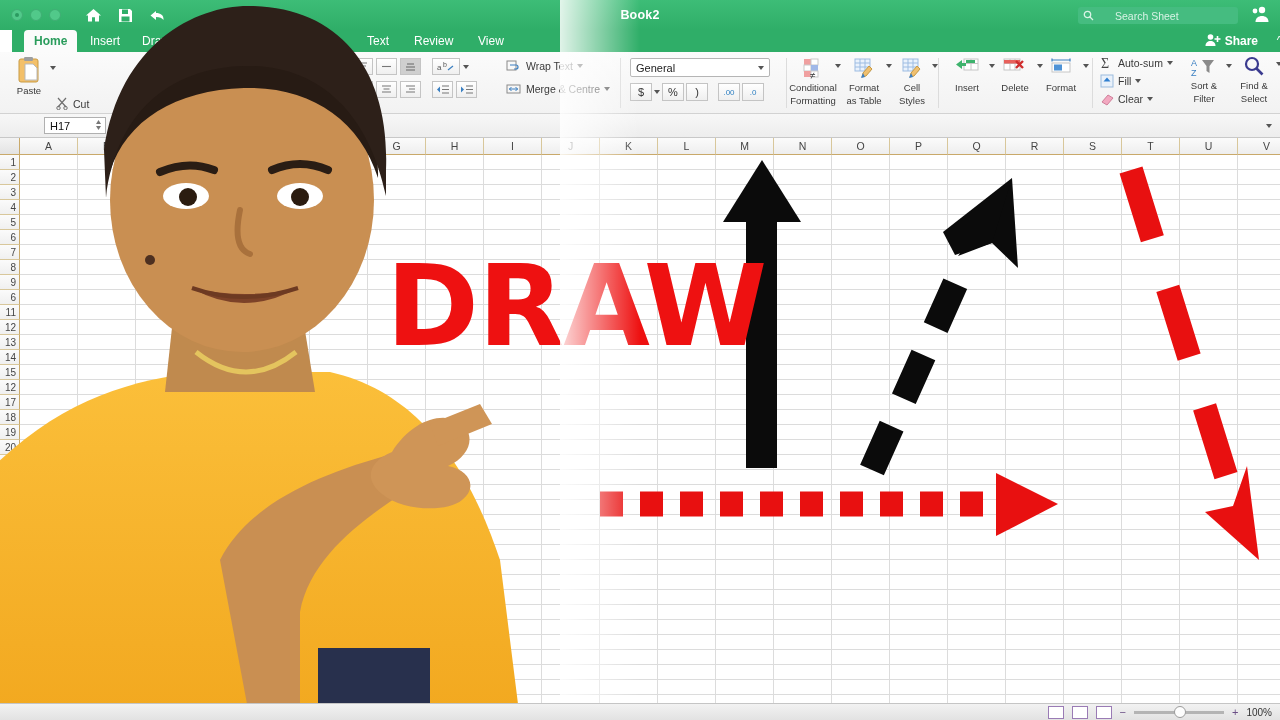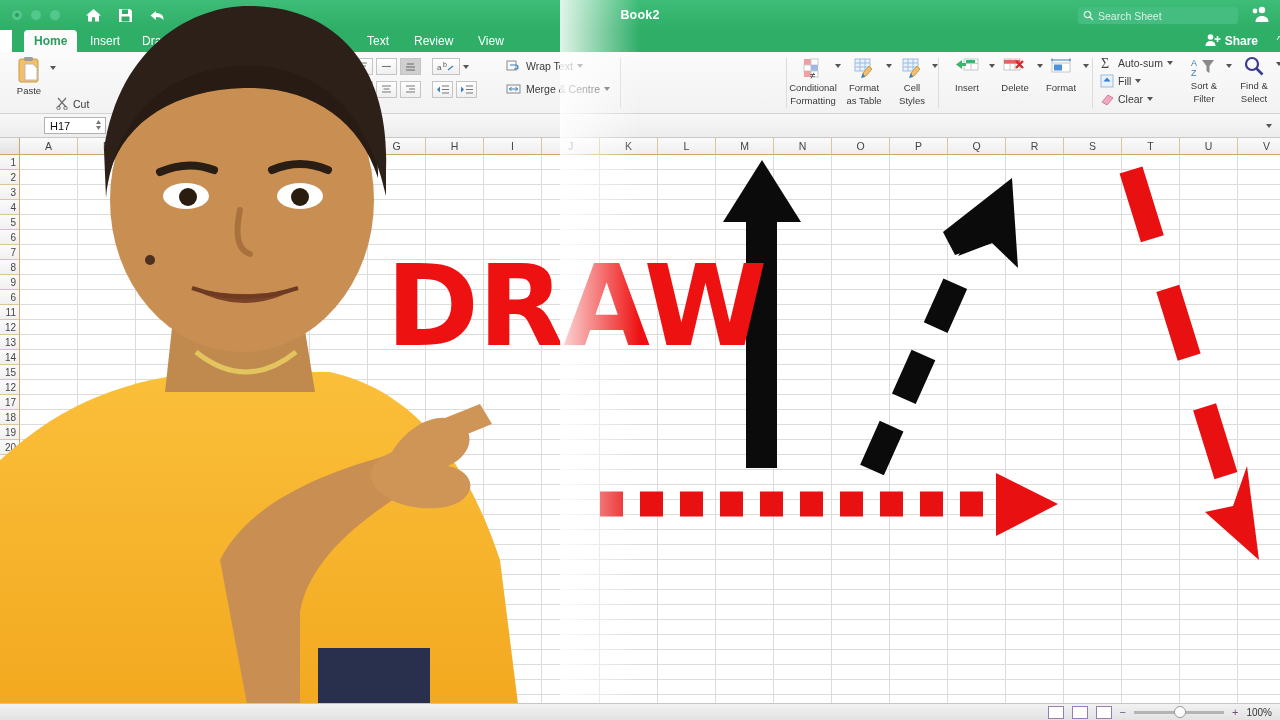--- a/index.html
+++ b/index.html
@@ -23,21 +23,21 @@
   .tl i { width: 4px; height: 4px; border-radius: 50%; background: #2b9a60; display: block; }
   .qat { display: flex; gap: 16px; margin-left: 24px; align-items: center; }
   .qat svg { display: block; }
   .win-title {
     position: absolute; left: 0; right: 0; text-align: center;
     color: #ffffff; font-size: 12.5px; font-weight: bold; letter-spacing: .2px;
   }
   .search-box {
     position: absolute; right: 42px; top: 7px; width: 160px; height: 17px;
     background: #45bc80; border-radius: 3px; display: flex; align-items: center;
-    padding: 0 5px; gap: 4px; text-align: center;
+    padding: 0 5px; gap: 21px; text-align: center;
   }
   .search-box .ph { color: #d8f3e5; font-size: 10.5px; }
   .people-icon { position: absolute; right: 10px; top: 5px; }
 
   
   .tabsbar {
     position: absolute; left: 12px; top: 30px; width: 1280px; height: 22px;
     background: #2fae68;
   }
   .tab {
@@ -325,20 +325,34 @@
         <svg width="16" height="12" viewBox="0 0 16 12">
             <rect x="1" y="2" width="13" height="8" fill="none" stroke="#8a8a8a"></rect>
             <path d="M3 6h9M3.5 6l2-2M3.5 6l2 2M11.5 6l-2-2M11.5 6l-2 2" stroke="#3a7fc1" stroke-width="1"></path>
           </svg>
         <span>Merge &amp; Centre</span>
         <span class="caret"></span>
       </div>
     </div>
     <div class="grp-sep" style="left:620px;"></div>
 
+    <div class="grp" style="left:630px; width:150px; padding-top:6px;">
+      <div class="numfmt">
+        <span>General</span>
+        <span class="caret"></span>
+      </div>
+      <div style="display:flex; gap:2px; margin-top:6px; align-items:center;">
+        <span class="numbtn">$</span>
+        <span class="caret"></span>
+        <span class="numbtn">%</span>
+        <span class="numbtn">)</span>
+        <span class="numbtn" style="margin-left:8px; font-size:8px; color:#2d7fc1;">.00</span>
+        <span class="numbtn" style="font-size:8px; color:#2d7fc1;">.0</span>
+      </div>
+    </div>
     <div class="grp-sep" style="left:786px;"></div>
 
     <div class="grp" style="left:790px; width:46px; padding-top:5px;">
       <div class="bigbtn">
         <svg width="24" height="24" viewBox="0 0 24 24">
           <rect x="3" y="2" width="7" height="6" fill="#f0a0a0"></rect>
             <rect x="10" y="2" width="7" height="6" fill="#fff" stroke="#c9c9c9"></rect>
           <rect x="3" y="8" width="7" height="6" fill="#fff" stroke="#c9c9c9"></rect>
             <rect x="10" y="8" width="7" height="6" fill="#a0b8e8"></rect>
           <rect x="3" y="14" width="7" height="6" fill="#f0a0a0"></rect>

